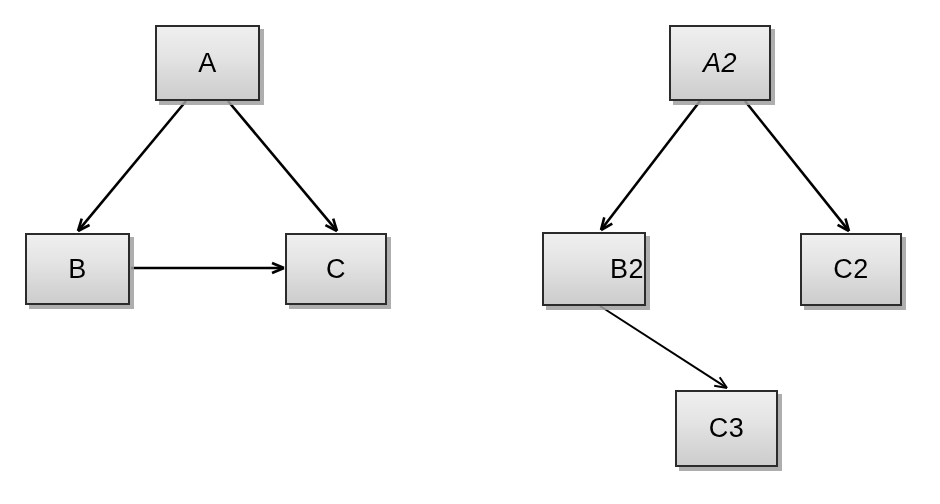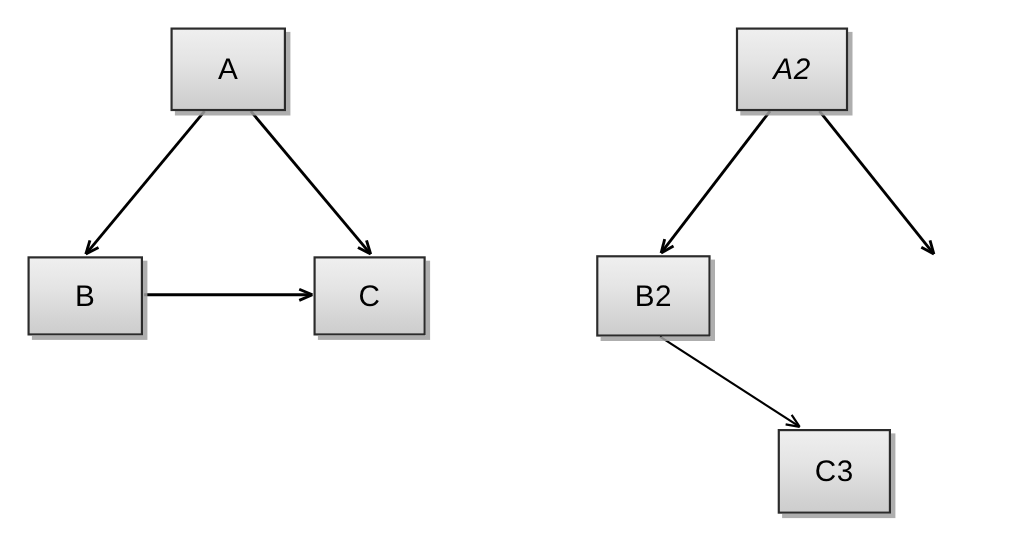--- a/index.html
+++ b/index.html
@@ -91,20 +91,23 @@
   </div>
   <div class="node" id="node-B" style="left: 25px; top: 233px; width: 105px; height: 72px;">
     <span class="node-label">B</span>
   </div>
   <div class="node" id="node-C" style="left: 285px; top: 233px; width: 102px; height: 72px;">
     <span class="node-label">C</span>
   </div>
   <div class="node" id="node-A2" style="left: 669px; top: 25px; width: 102px; height: 76px; font-style: italic;">
     <span class="node-label">A2</span>
   </div>
-  <div class="node" id="node-B2" style="left: 542px; top: 232px; width: 104px; height: 74px;">
+  <div class="node" id="node-B2" style="left: 542px; top: 232px; width: 104px; height: 74px; justify-content: flex-end;">
     <span class="node-label">B2</span>
   </div>
-  <div class="node" id="node-C3" style="left: 675px; top: 390px; width: 103px; height: 77px; margin-left: 32px;">
+  <div class="node" id="node-C2" style="left: 800px; top: 233px; width: 102px; height: 73px;">
+    <span class="node-label">C2</span>
+  </div>
+  <div class="node" id="node-C3" style="left: 675px; top: 390px; width: 103px; height: 77px;">
     <span class="node-label">C3</span>
   </div>
 
 </div>
 
 </body></html>

